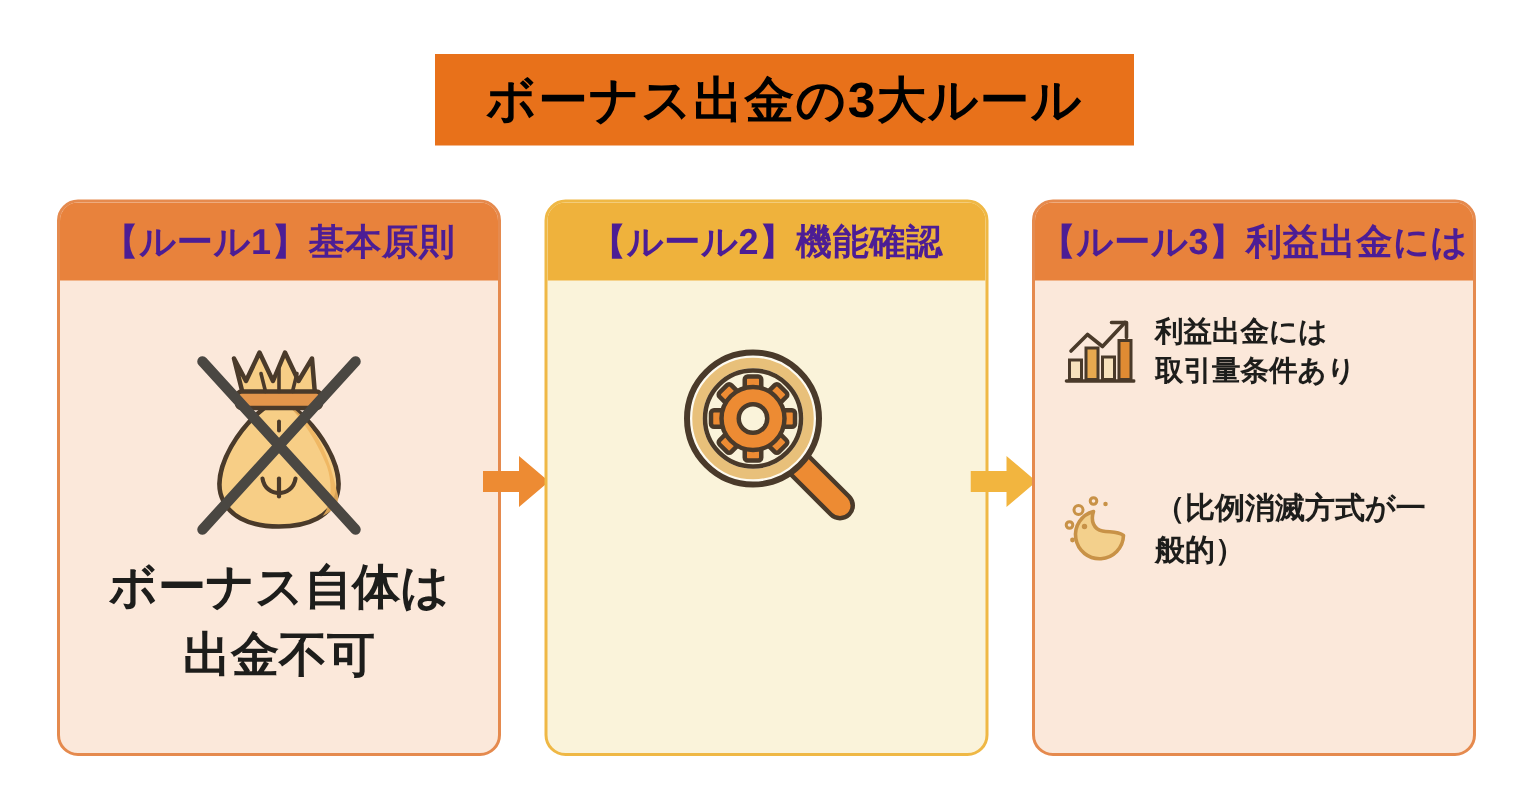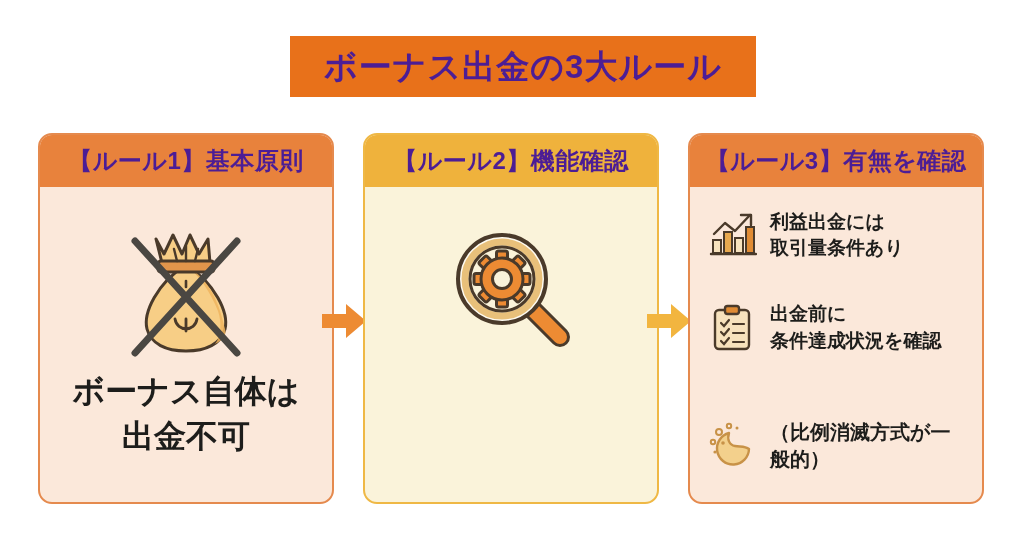--- a/index.html
+++ b/index.html
@@ -22,21 +22,21 @@
     left: 290px;
     top: 36px;
     width: 466px;
     height: 61px;
     background: #E8711A;
     display: flex;
     align-items: center;
     justify-content: center;
   }
   .title-banner-text {
-    color: #4c1d95;
+    color: #000000;
     font-size: 33px;
     font-weight: bold;
     letter-spacing: 1px;
     line-height: 1;
     white-space: nowrap;
   }
 
   
   .card {
     position: absolute;
@@ -212,58 +212,40 @@
   </div>
 </div>
 
 <div class="arrow arrow-2">
   <svg width="44" height="36" viewBox="0 0 44 36">
     <path d="M0 11 L24 11 L24 1 L44 18 L24 35 L24 25 L0 25 Z" fill="#F2B53F"></path>
   </svg>
 </div>
 
 <div class="card card-3">
-  <div class="card-header">【ルール3】有無を確認</div>
+  <div class="card-header">【ルール3】利益出金には</div>
   <div class="card-body">
     <div class="bullet-list">
 
       <div class="bullet-row">
         <span class="bullet-icon">
           <svg width="50" height="50" viewBox="0 0 50 50">
             <rect x="6" y="30" width="8" height="13" fill="#F7E2BD" stroke="#4A3A2A" stroke-width="2"></rect>
             <rect x="17" y="22" width="8" height="21" fill="#E8A94F" stroke="#4A3A2A" stroke-width="2"></rect>
             <rect x="28" y="28" width="8" height="15" fill="#F7E2BD" stroke="#4A3A2A" stroke-width="2"></rect>
             <rect x="39" y="17" width="8" height="26" fill="#E08B33" stroke="#4A3A2A" stroke-width="2"></rect>
             <path d="M4 44 L49 44" stroke="#4A3A2A" stroke-width="2.4" stroke-linecap="round"></path>
             <path d="M7 24 L18 13 L28 21 L43 5" fill="none" stroke="#4A3A2A" stroke-width="2.4" stroke-linecap="round" stroke-linejoin="round"></path>
             <path d="M34 5 L44 5 L44 15" fill="none" stroke="#4A3A2A" stroke-width="2.4" stroke-linecap="round" stroke-linejoin="round"></path>
           </svg>
         </span>
         <span class="bullet-text">利益出金には
 取引量条件あり</span>
       </div>
 
-      <div class="bullet-row">
-        <span class="bullet-icon">
-          <svg width="50" height="50" viewBox="0 0 50 50">
-            <rect x="8" y="7" width="34" height="39" rx="4" fill="#F7E2BD" stroke="#4A3A2A" stroke-width="2.4"></rect>
-            <rect x="18" y="3" width="14" height="8" rx="2.5" fill="#E08B33" stroke="#4A3A2A" stroke-width="2.4"></rect>
-            <g stroke="#4A3A2A" stroke-width="2.2" stroke-linecap="round" fill="none">
-              <path d="M14 20 L17 23 L22 17"></path>
-              <path d="M14 29 L17 32 L22 26"></path>
-              <path d="M14 38 L17 41 L22 35"></path>
-              <path d="M26 21 L37 21"></path>
-              <path d="M26 30 L37 30"></path>
-              <path d="M26 39 L37 39"></path>
-            </g>
-          </svg>
-        </span>
-        <span class="bullet-text">出金前に
-条件達成状況を確認</span>
-      </div>
 
       <div class="bullet-row">
         <span class="bullet-icon">
           <svg width="50" height="50" viewBox="0 0 50 50">
             <path d="M42 28 A16 16 0 1 1 22 12 C 20 18 22 24 28 25 C 33 26 38 25 42 28 Z" fill="#F3D08C" stroke="#C89247" stroke-width="2.4" stroke-linejoin="round"></path>
             <circle cx="12" cy="11" r="3" fill="none" stroke="#C89247" stroke-width="2"></circle>
             <circle cx="22" cy="5" r="2.2" fill="none" stroke="#C89247" stroke-width="2"></circle>
             <circle cx="6" cy="21" r="2.2" fill="none" stroke="#C89247" stroke-width="2"></circle>
             <circle cx="16" cy="22" r="1.8" fill="#C89247"></circle>
             <circle cx="8" cy="31" r="1.6" fill="#C89247"></circle>

